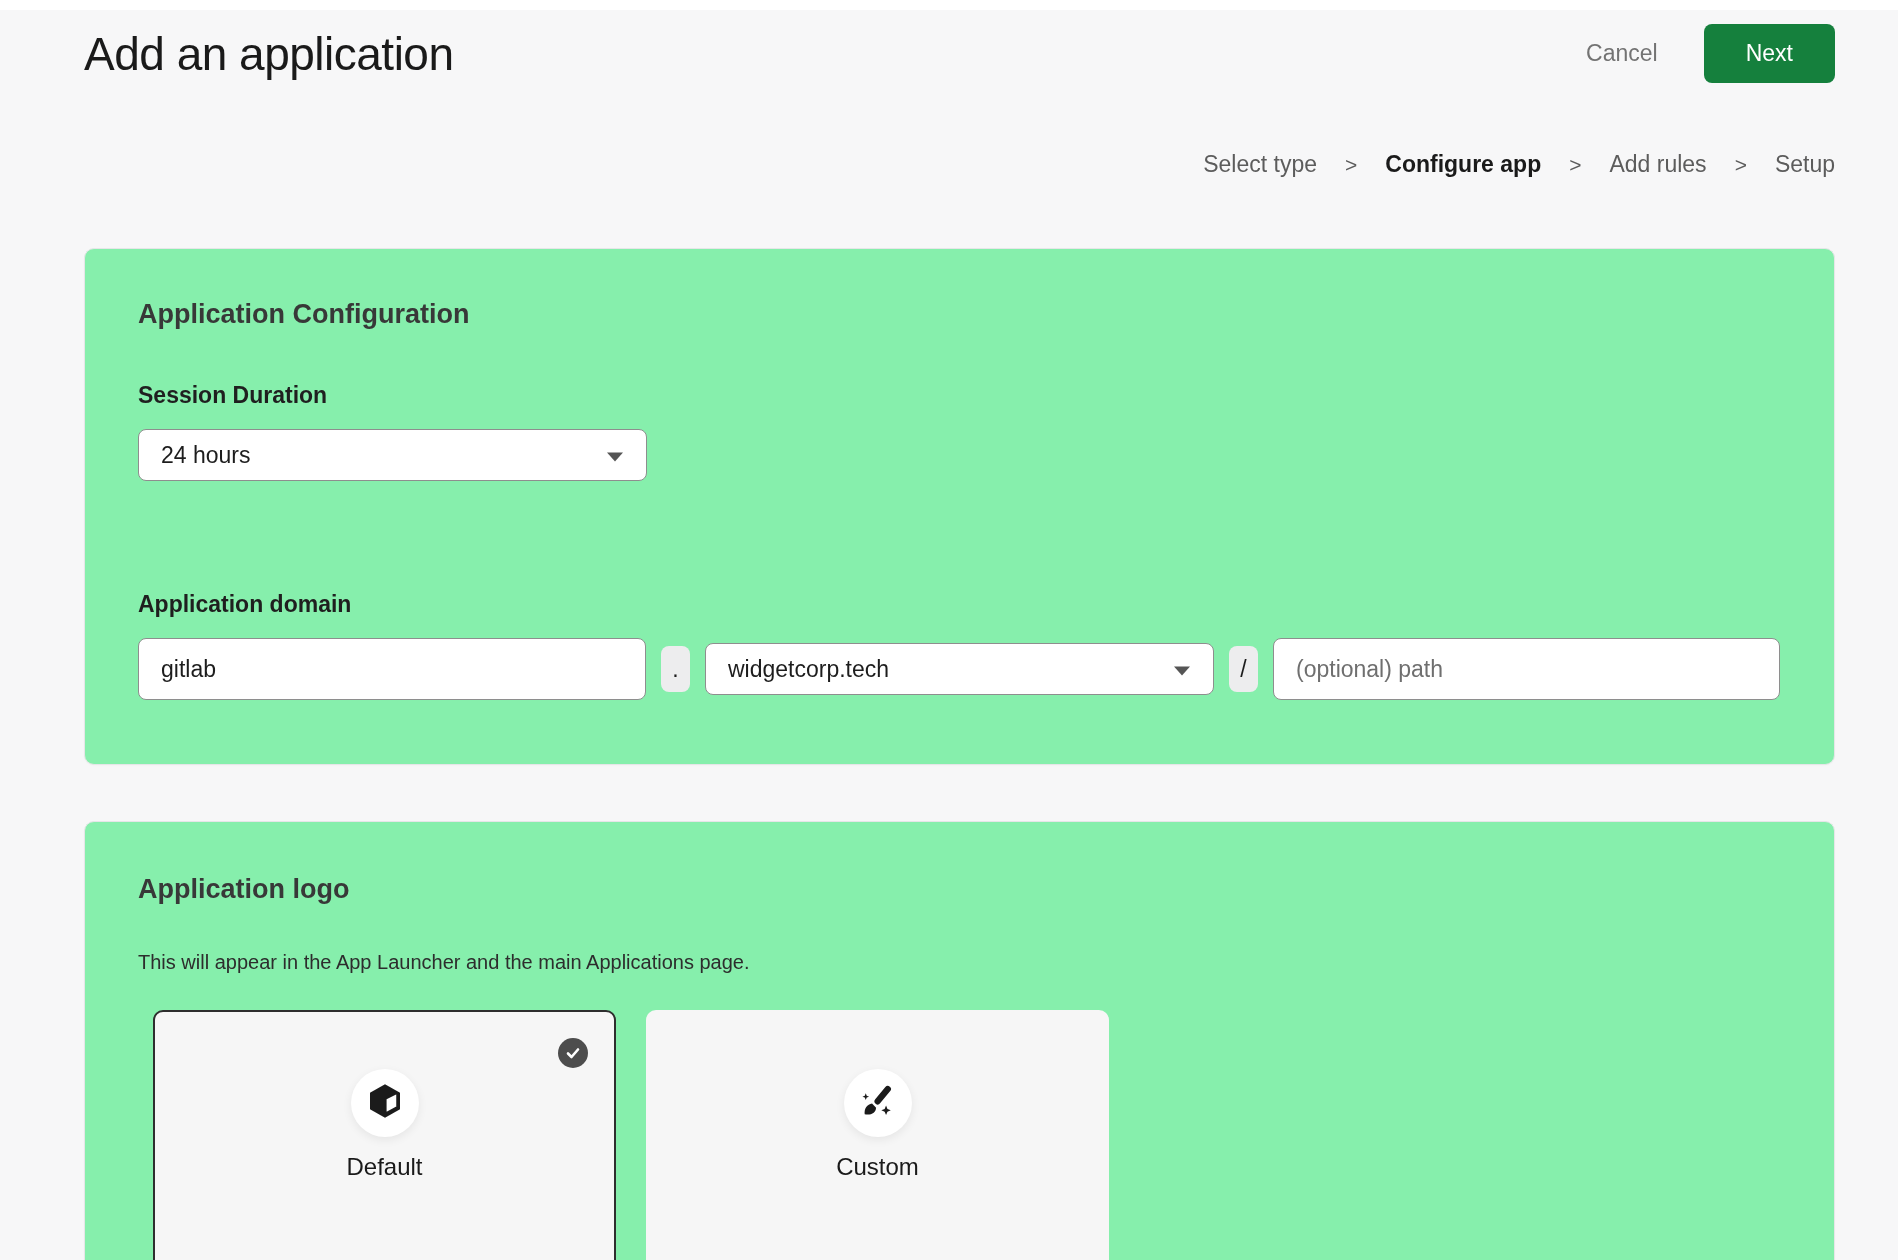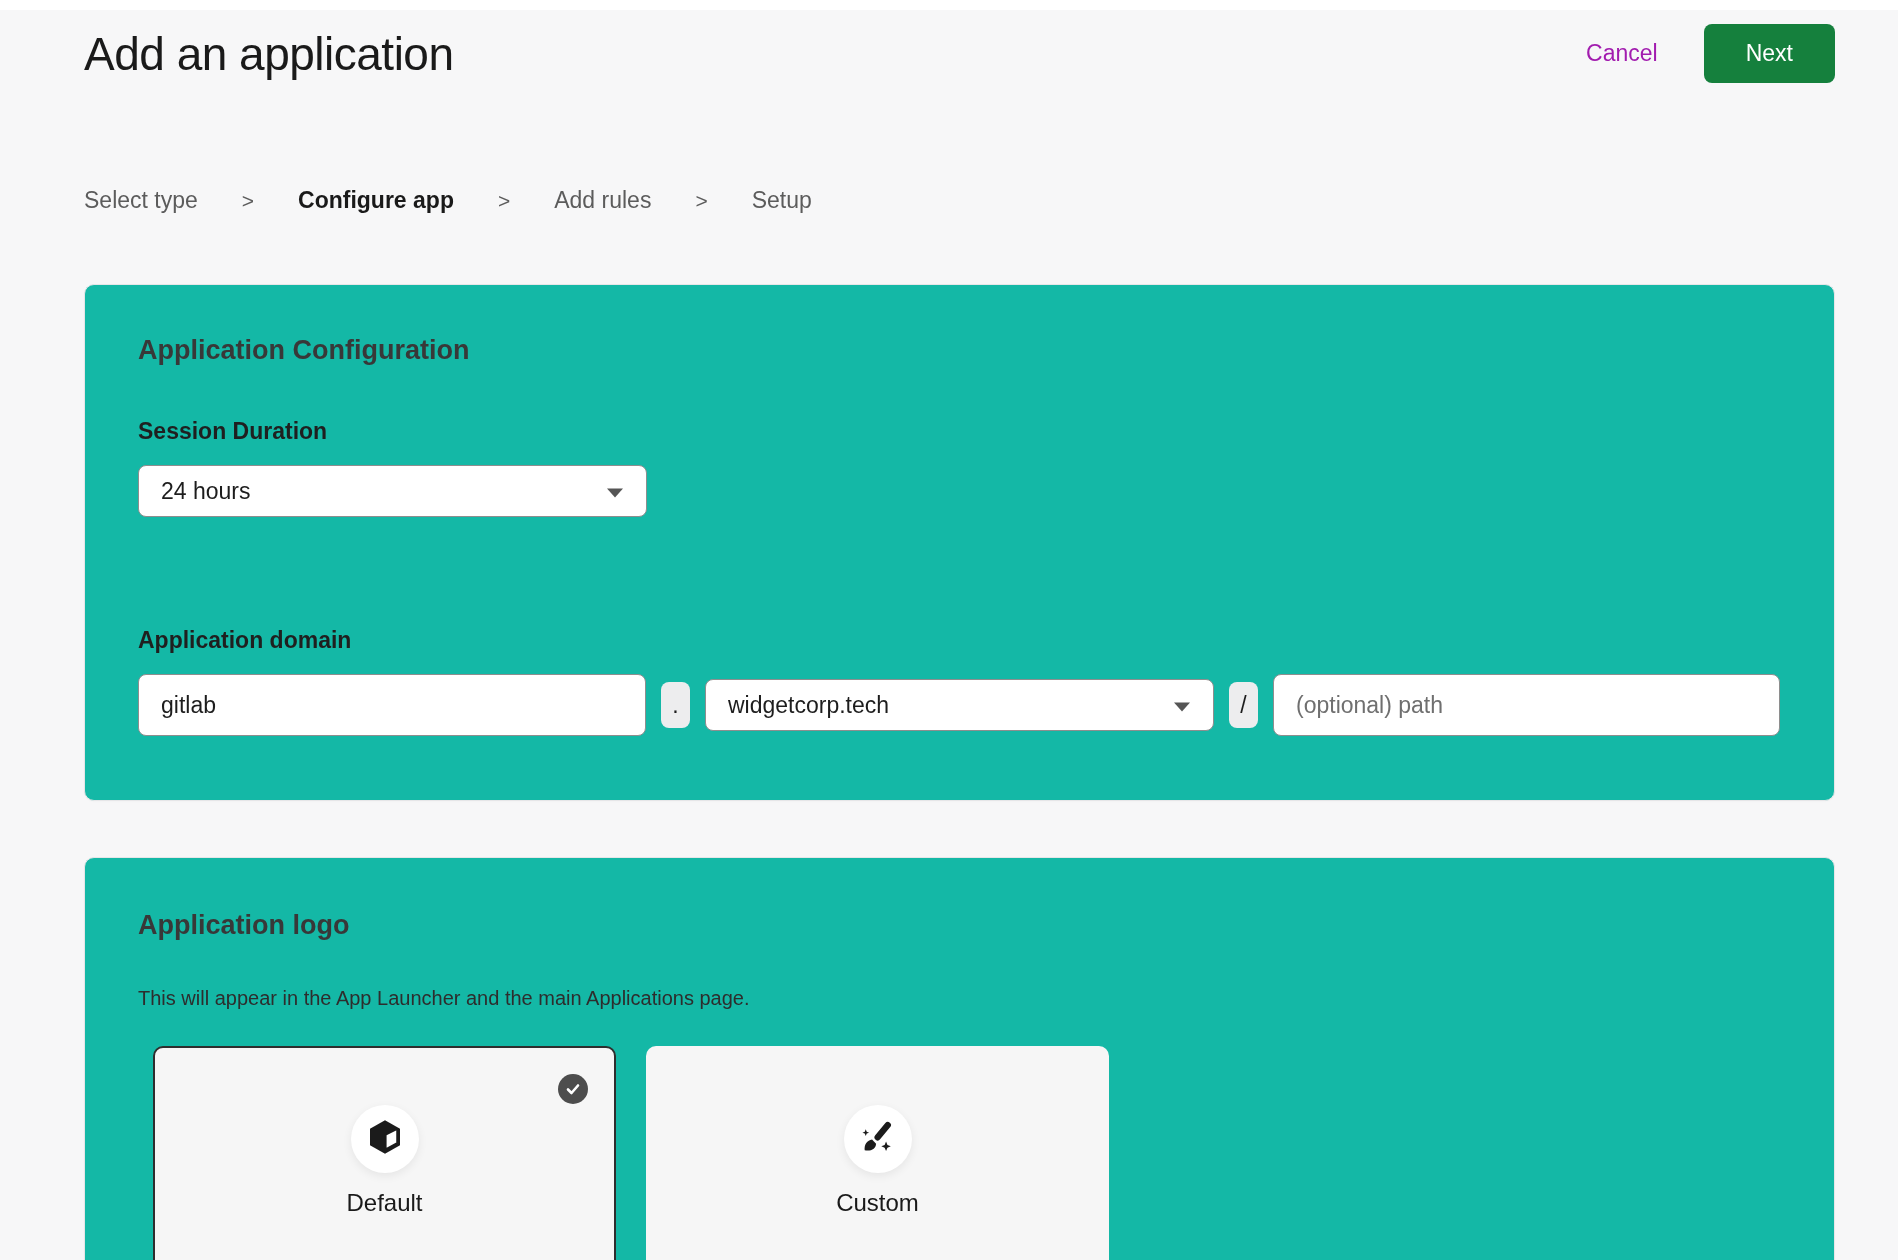--- a/index.html
+++ b/index.html
@@ -9,35 +9,35 @@
     font-family:"Liberation Sans", sans-serif;
     color:#1d1d1d;
   }
   .top-strip { height:10px; background:#ffffff; }
   .page { padding:0 63px 0 84px; }
 
   
   .header-row { display:flex; justify-content:space-between; align-items:center; margin-top:14px; }
   .page-title { font-size:46px; font-weight:400; letter-spacing:-0.5px; color:#1a1a1a; }
   .header-actions { display:flex; align-items:center; gap:46px; }
-  .cancel-link { font-size:23px; color:#a21caf; cursor:pointer; background:none; border:none; font-family:inherit; }
+  .cancel-link { font-size:23px; color:#737373; cursor:pointer; background:none; border:none; font-family:inherit; }
   .next-button {
     font-size:23px; color:#ffffff; background:#15803d; border:none; border-radius:8px;
     padding:16px 42px; cursor:pointer; font-family:inherit;
   }
 
   
-  .breadcrumb { display:flex; align-items:center; gap:44px; margin-top:104px; font-size:23px; }
+  .breadcrumb { display:flex; align-items:center; gap:28px; margin-top:68px; font-size:23px;justify-content:flex-end; }
   .crumb { color:#5c5c5c; cursor:pointer; }
   .crumb.active { color:#1a1a1a; font-weight:700; }
   .crumb-sep { color:#5c5c5c; font-size:21px; }
 
   
   .card {
-    background:#14b8a6; border:1px solid #e6e6e8; border-radius:10px;
+    background:#86efac; border:1px solid #e6e6e8; border-radius:10px;
     width:1751px; box-shadow:0 1px 2px rgba(0,0,0,0.02);
   }
   .card-1 { margin-top:70px; padding:50px 53px 64px 53px; }
   .card-2 { margin-top:56px; padding:52px 53px 70px 53px; height:520px; }
   .card-title { font-size:27px; font-weight:700; color:#383838; }
 
   
   .field-row { display:flex; gap:25px; margin-top:52px; }
   .field-label { font-size:23px; font-weight:700; color:#1f1f1f; margin-bottom:20px; }
   .text-input {

